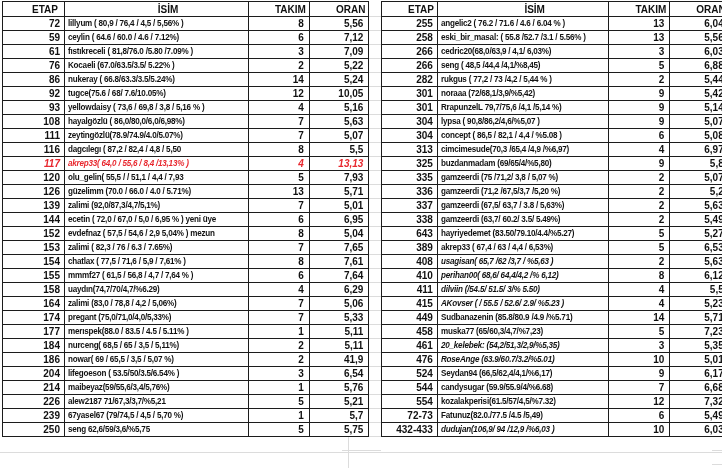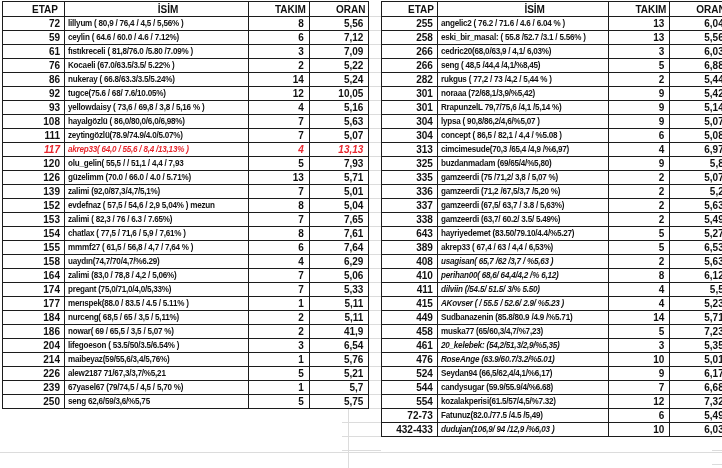--- a/index.html
+++ b/index.html
@@ -98,20 +98,26 @@
           <td class="cell-isim"><span class="sq">hayalgözlü ( 86,0/80,0/6,0/6,98%)</span></td>
           <td class="cell-takim">7</td>
           <td class="cell-oran">5,63</td>
         </tr>
         <tr>
           <td class="cell-etap">111</td>
           <td class="cell-isim"><span class="sq">zeytingözlü(78.9/74.9/4.0/5.07%)</span></td>
           <td class="cell-takim">7</td>
           <td class="cell-oran">5,07</td>
         </tr>
+        <tr>
+          <td class="cell-etap">116</td>
+          <td class="cell-isim"><span class="sq">dagcılegı ( 87,2 / 82,4 / 4,8 / 5,50</span></td>
+          <td class="cell-takim">8</td>
+          <td class="cell-oran">5,5</td>
+        </tr>
         <tr class="red">
           <td class="cell-etap">117</td>
           <td class="cell-isim"><span class="sq">akrep33( 64,0 / 55,6 / 8,4 /13,13% )</span></td>
           <td class="cell-takim">4</td>
           <td class="cell-oran">13,13</td>
         </tr>
         <tr>
           <td class="cell-etap">120</td>
           <td class="cell-isim"><span class="sq">olu_gelin( 55,5 / / 51,1 / 4,4 / 7,93</span></td>
           <td class="cell-takim">5</td>
@@ -121,20 +127,26 @@
           <td class="cell-etap">126</td>
           <td class="cell-isim"><span class="sq">güzelimm (70.0 / 66.0 / 4.0 / 5.71%)</span></td>
           <td class="cell-takim">13</td>
           <td class="cell-oran">5,71</td>
         </tr>
         <tr>
           <td class="cell-etap">139</td>
           <td class="cell-isim"><span class="sq">zalimi (92,0/87,3/4,7/5,1%)</span></td>
           <td class="cell-takim">7</td>
           <td class="cell-oran">5,01</td>
+        </tr>
+        <tr>
+          <td class="cell-etap">144</td>
+          <td class="cell-isim"><span class="sq">ecetin ( 72,0 / 67,0 / 5,0 / 6,95 % ) yeni üye</span></td>
+          <td class="cell-takim">6</td>
+          <td class="cell-oran">6,95</td>
         </tr>
         <tr>
           <td class="cell-etap">152</td>
           <td class="cell-isim"><span class="sq">evdefnaz ( 57,5 / 54,6 / 2,9 5,04% ) mezun</span></td>
           <td class="cell-takim">8</td>
           <td class="cell-oran">5,04</td>
         </tr>
         <tr>
           <td class="cell-etap">153</td>
           <td class="cell-isim"><span class="sq">zalimi ( 82,3 / 76 / 6.3 / 7.65%)</span></td>

